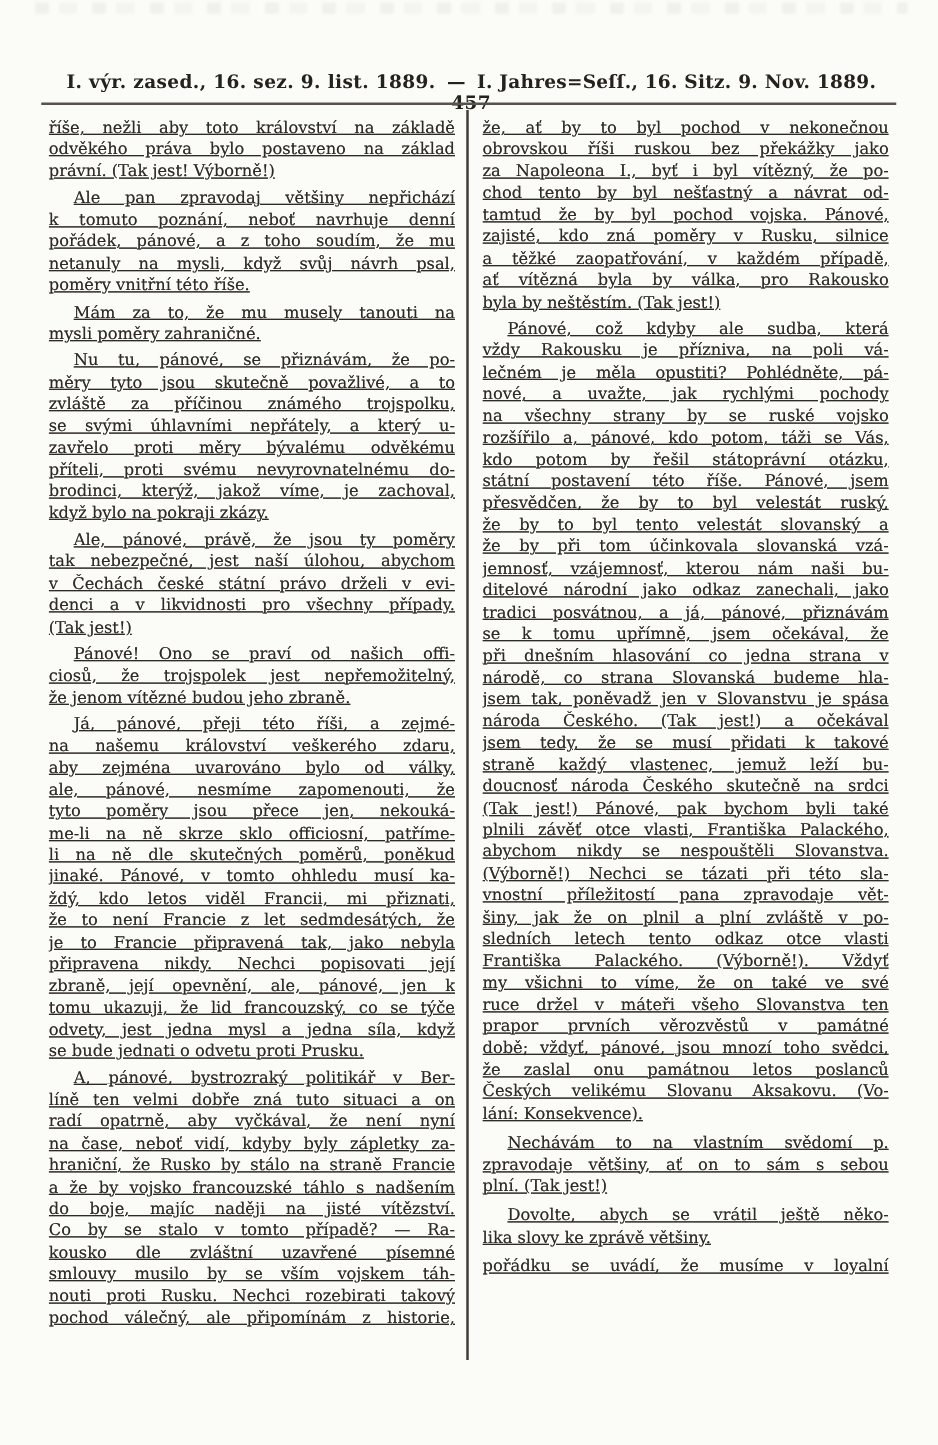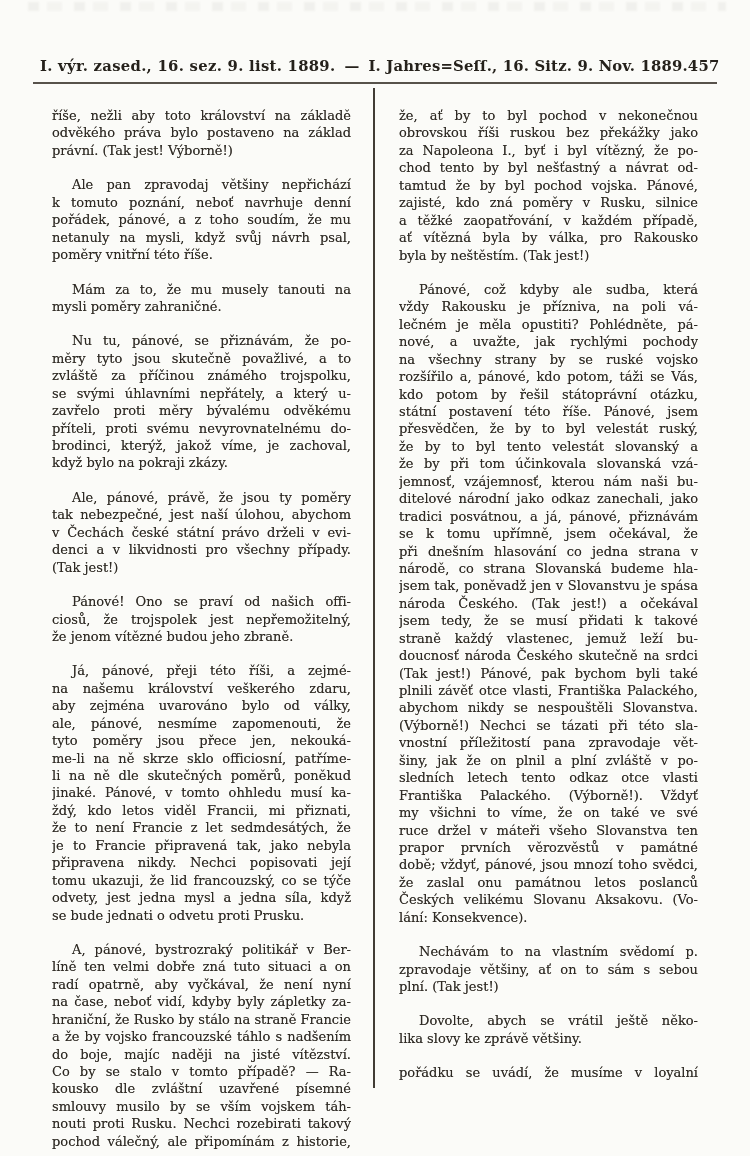--- a/index.html
+++ b/index.html
@@ -19,20 +19,21 @@
       rgba(60,55,48,.07) 19px 34px, rgba(60,55,48,0) 34px 46px);
     filter:blur(1.2px);
     opacity:.55;
   }
   .page-header{
     position:absolute;left:40px;top:57px;width:674px;
     display:flex;align-items:center;justify-content:space-between;
     font-weight:bold;font-size:14.8px;letter-spacing:.3px;
     white-space:nowrap;
     color:#25211b;
+    flex-direction:column;
   }
   .hdr-dates{display:flex;gap:9px;align-items:baseline;}
   .hdr-german{letter-spacing:.2px;}
   .header-rule{
     position:absolute;left:33px;top:82px;width:684px;height:2px;
     background:#57524b;
   }
   .column-divider{
     position:absolute;left:373px;top:88px;width:2px;height:1000px;
     background:#413c35;
@@ -40,21 +41,21 @@
   .columns{
     position:absolute;top:90px;left:35px;width:680px;
     display:flex;justify-content:space-between;
   }
   .col{
     width:333px;
     font-size:13px;
     line-height:17.45px;
     text-shadow:0 0 .4px rgba(45,40,32,.55);
   }
-  .para{margin:17px;}
+  .para{margin:4px;text-decoration:underline;}
   .para.gap{margin-top:6px;}
   .line{
     text-align:justify;
     text-align-last:justify;
     white-space:normal;
     overflow:hidden;
     height:17.45px;
   }
   .line.para-end{text-align-last:left;}
   .line.indent{text-indent:20px;}
@@ -122,20 +123,21 @@
         <div class="line">aby zejména uvarováno bylo od války,</div>
         <div class="line">ale, pánové, nesmíme zapomenouti, že</div>
         <div class="line">tyto poměry jsou přece jen, nekouká-</div>
         <div class="line">me-li na ně skrze sklo officiosní, patříme-</div>
         <div class="line">li na ně dle skutečných poměrů, poněkud</div>
         <div class="line">jinaké. Pánové, v tomto ohhledu musí ka-</div>
         <div class="line">ždý, kdo letos viděl Francii, mi přiznati,</div>
         <div class="line">že to není Francie z let sedmdesátých, že</div>
         <div class="line">je to Francie připravená tak, jako nebyla</div>
         <div class="line">připravena nikdy. Nechci popisovati její</div>
+        <div class="line">zbraně, její opevnění, ale, pánové, jen k</div>
         <div class="line">tomu ukazuji, že lid francouzský, co se týče</div>
         <div class="line">odvety, jest jedna mysl a jedna síla, když</div>
         <div class="line para-end">se bude jednati o odvetu proti Prusku.</div>
       </div>
       <div class="para">
         <div class="line indent">A, pánové, bystrozraký politikář v Ber-</div>
         <div class="line">líně ten velmi dobře zná tuto situaci a on</div>
         <div class="line">radí opatrně, aby vyčkával, že není nyní</div>
         <div class="line">na čase, neboť vidí, kdyby byly zápletky za-</div>
         <div class="line">hraniční, že Rusko by stálo na straně Francie</div>

